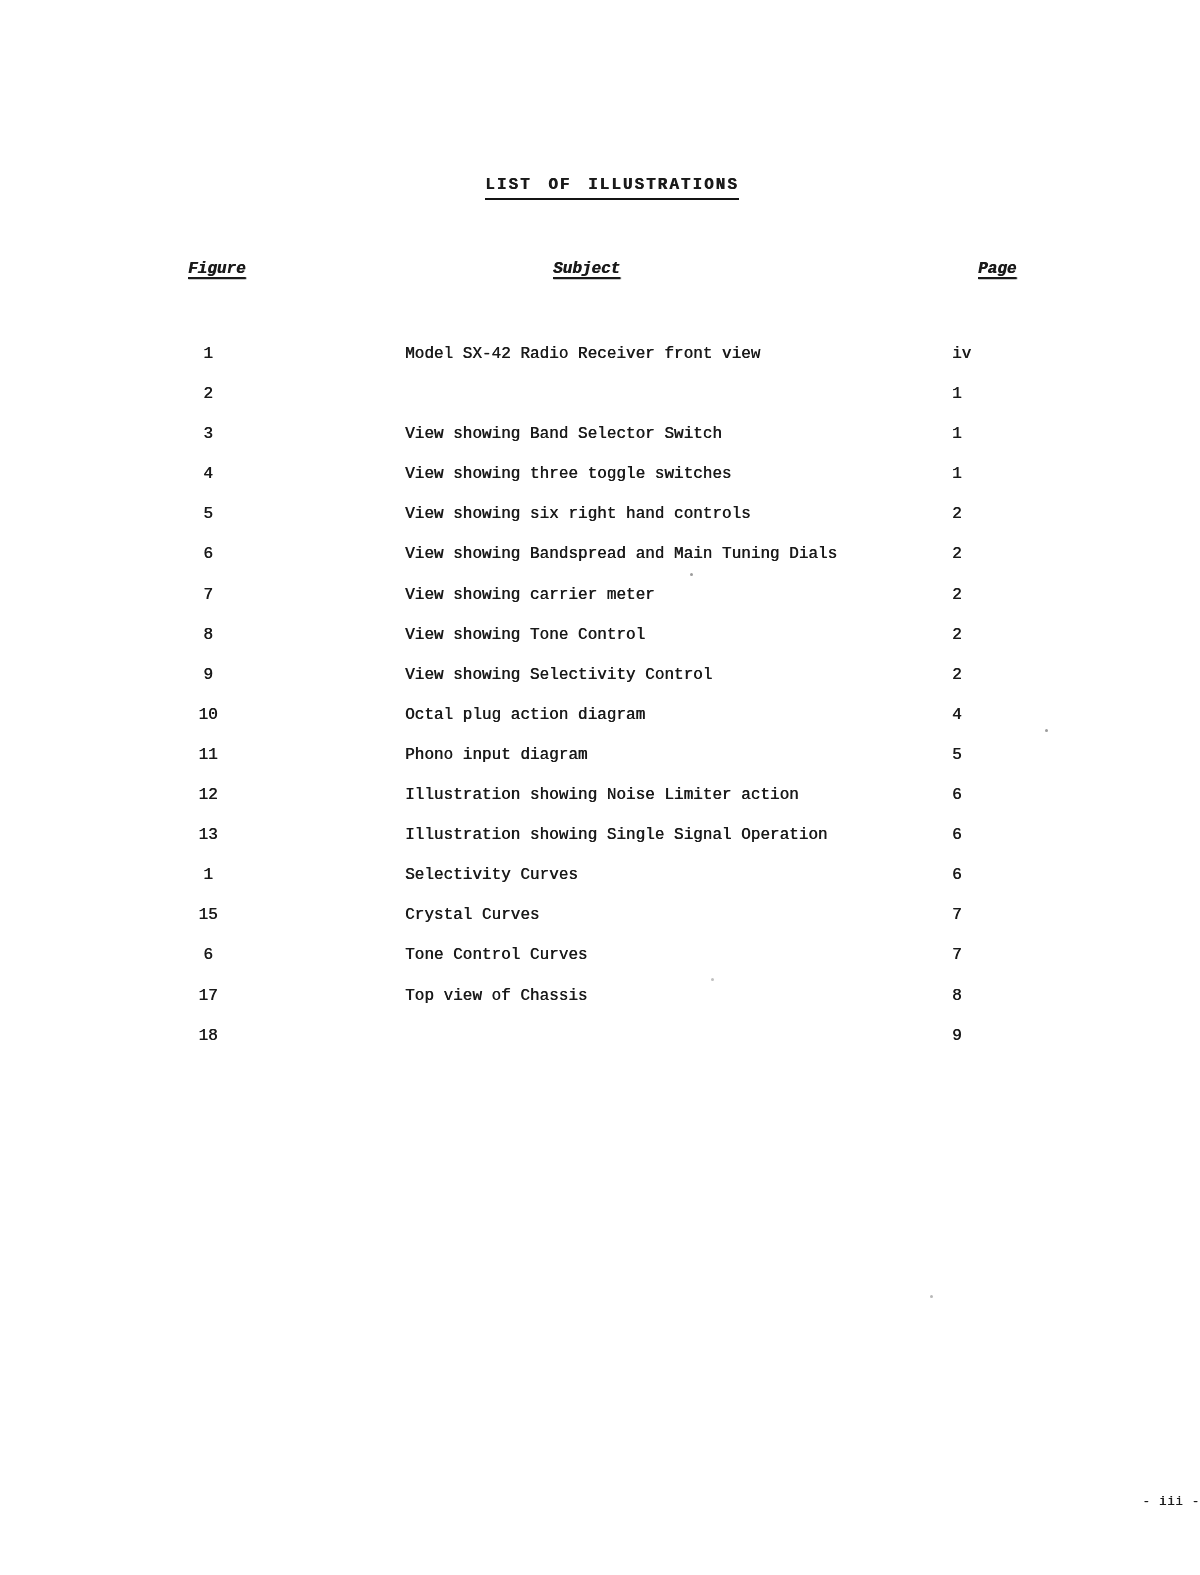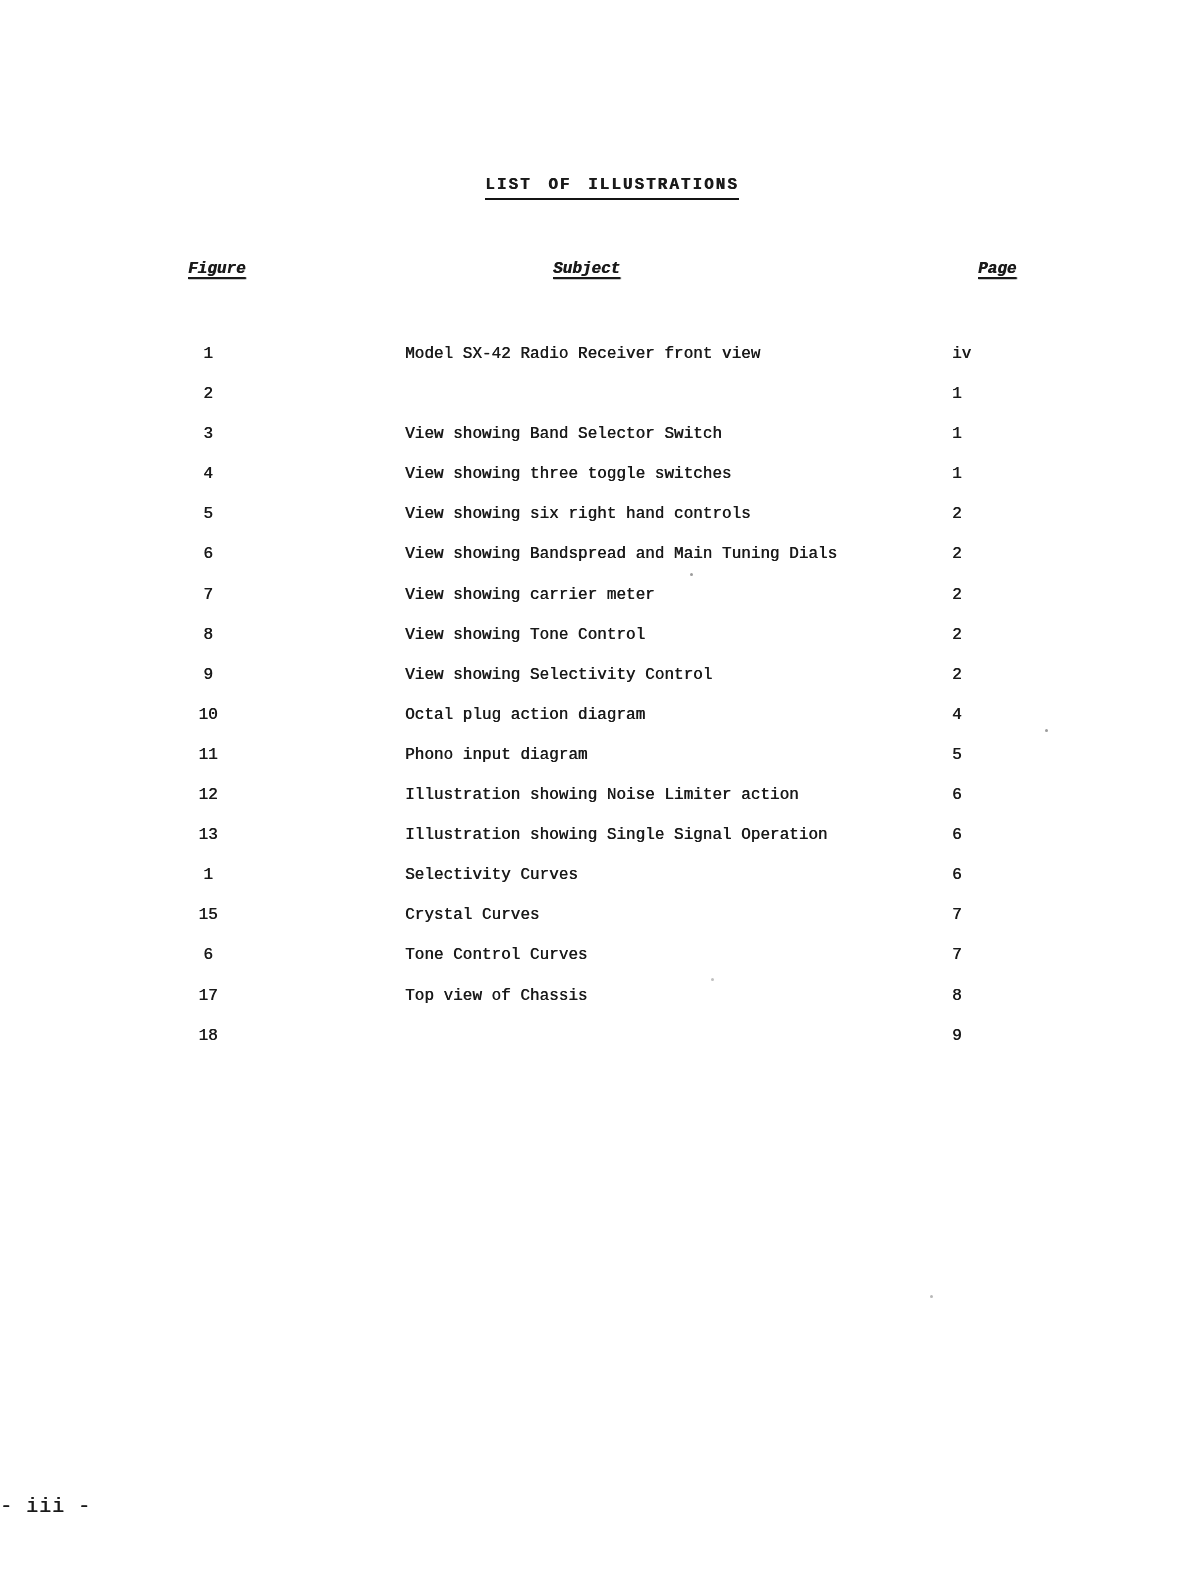--- a/index.html
+++ b/index.html
@@ -91,22 +91,22 @@
     left: 952px;
     width: 60px;
     text-align: left;
   }
 
   .page-footer {
     position: absolute;
     top: 1495px;
     left: 0;
     width: 100%;
-    text-align: left;
-    font-size: 20px;
+    text-align: right;
+    font-size: 12px;
     letter-spacing: 1px;
   }
 
   .speck {
     position: absolute;
     width: 3px;
     height: 3px;
     border-radius: 50%;
     background: #4a4a4a;
     opacity: 0.55;

